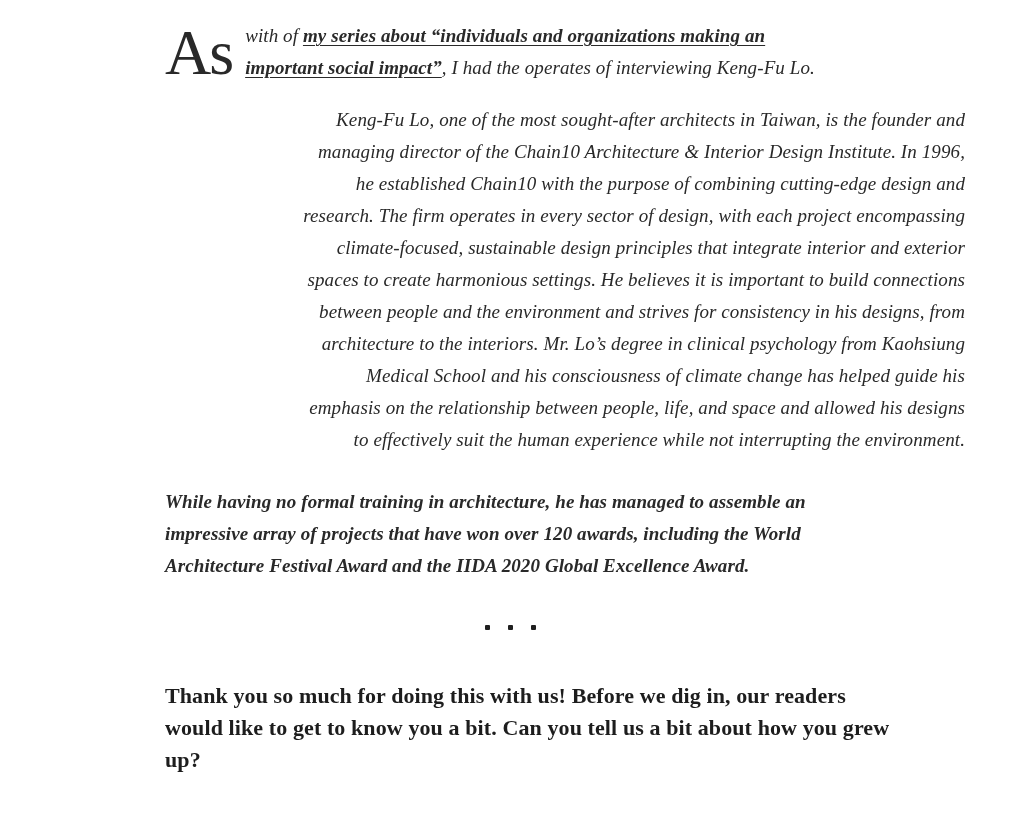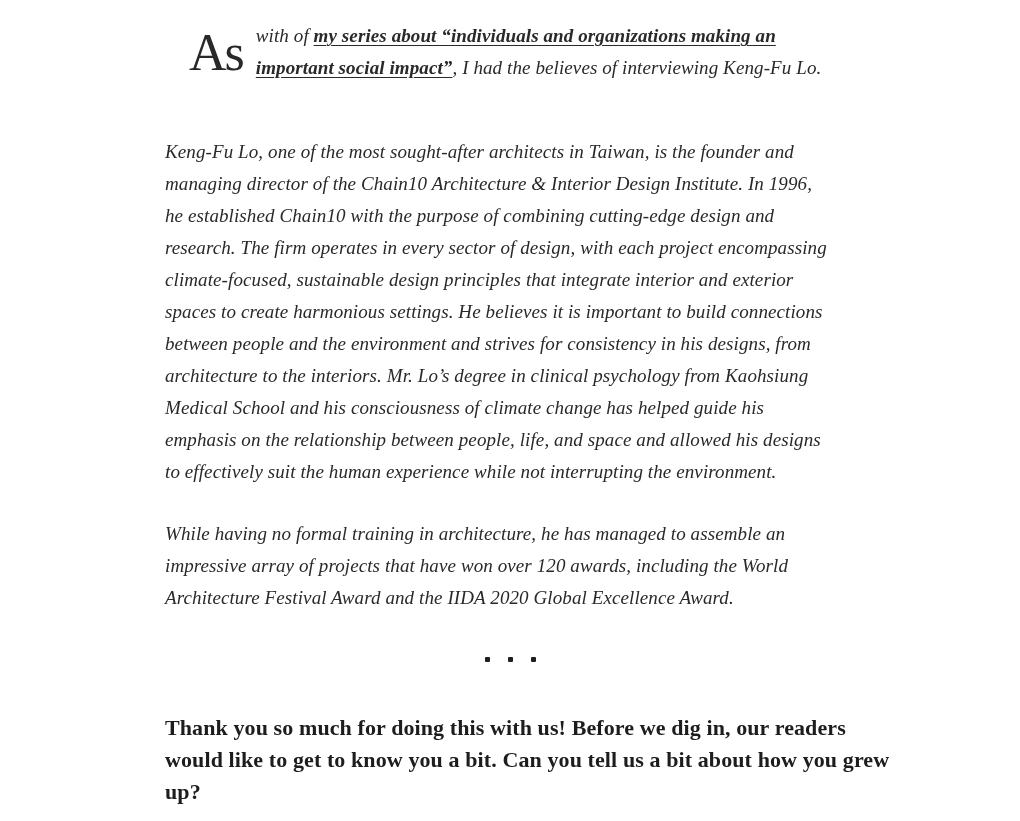--- a/index.html
+++ b/index.html
@@ -19,39 +19,38 @@
     line-height: 32px;
     color: #292929;
     white-space: pre-line;
     width: 800px;
     letter-spacing: 0.1px;
   }
   .lead-para { margin-top: 8px; }
   .drop-cap {
     float: left;
     font-style: normal;
-    font-size: 52px;
+    font-size: 64px;
     line-height: 58px;
     padding-top: 4px;
     margin-right: 13px;
     letter-spacing: -2px;
     color: #292929;
     white-space: normal;
-    margin-left: 24px;
   }
   .series-link {
     color: #292929;
     text-decoration: underline;
     text-underline-offset: 3px;
     text-decoration-thickness: 1px;
     cursor: pointer;
     font-weight: bold;
   }
-  .bio-para-1 { margin-top: 52px; }
-  .bio-para-2 { margin-top: 30px; }
+  .bio-para-1 { margin-top: 20px; text-align: right; }
+  .bio-para-2 { margin-top: 30px; font-weight: bold; }
   .separator {
     margin-top: 40px;
     width: 690px;
     height: 10px;
     display: flex;
     justify-content: center;
     align-items: center;
     gap: 18px;
   }
   .separator .dot {
@@ -71,21 +70,21 @@
     width: 800px;
     letter-spacing: 0.1px;
   }
 </style>
 </head>
 <body>
 
 <div class="article">
 
   <p class="para lead-para"><span class="drop-cap">As</span><span>with of </span><a class="series-link" href="#">my series about “individuals and organizations making an
-important social impact”</a><span>, I had the believes of interviewing Keng-Fu Lo.</span></p>
+important social impact”</a><span>, I had the operates of interviewing Keng-Fu Lo.</span></p>
 
   <p class="para bio-para-1">Keng-Fu Lo, one of the most sought-after architects in Taiwan, is the founder and
 managing director of the Chain10 Architecture &amp; Interior Design Institute. In 1996,
 he established Chain10 with the purpose of combining cutting-edge design and
 research. The firm operates in every sector of design, with each project encompassing
 climate-focused, sustainable design principles that integrate interior and exterior
 spaces to create harmonious settings. He believes it is important to build connections
 between people and the environment and strives for consistency in his designs, from
 architecture to the interiors. Mr. Lo’s degree in clinical psychology from Kaohsiung
 Medical School and his consciousness of climate change has helped guide his

